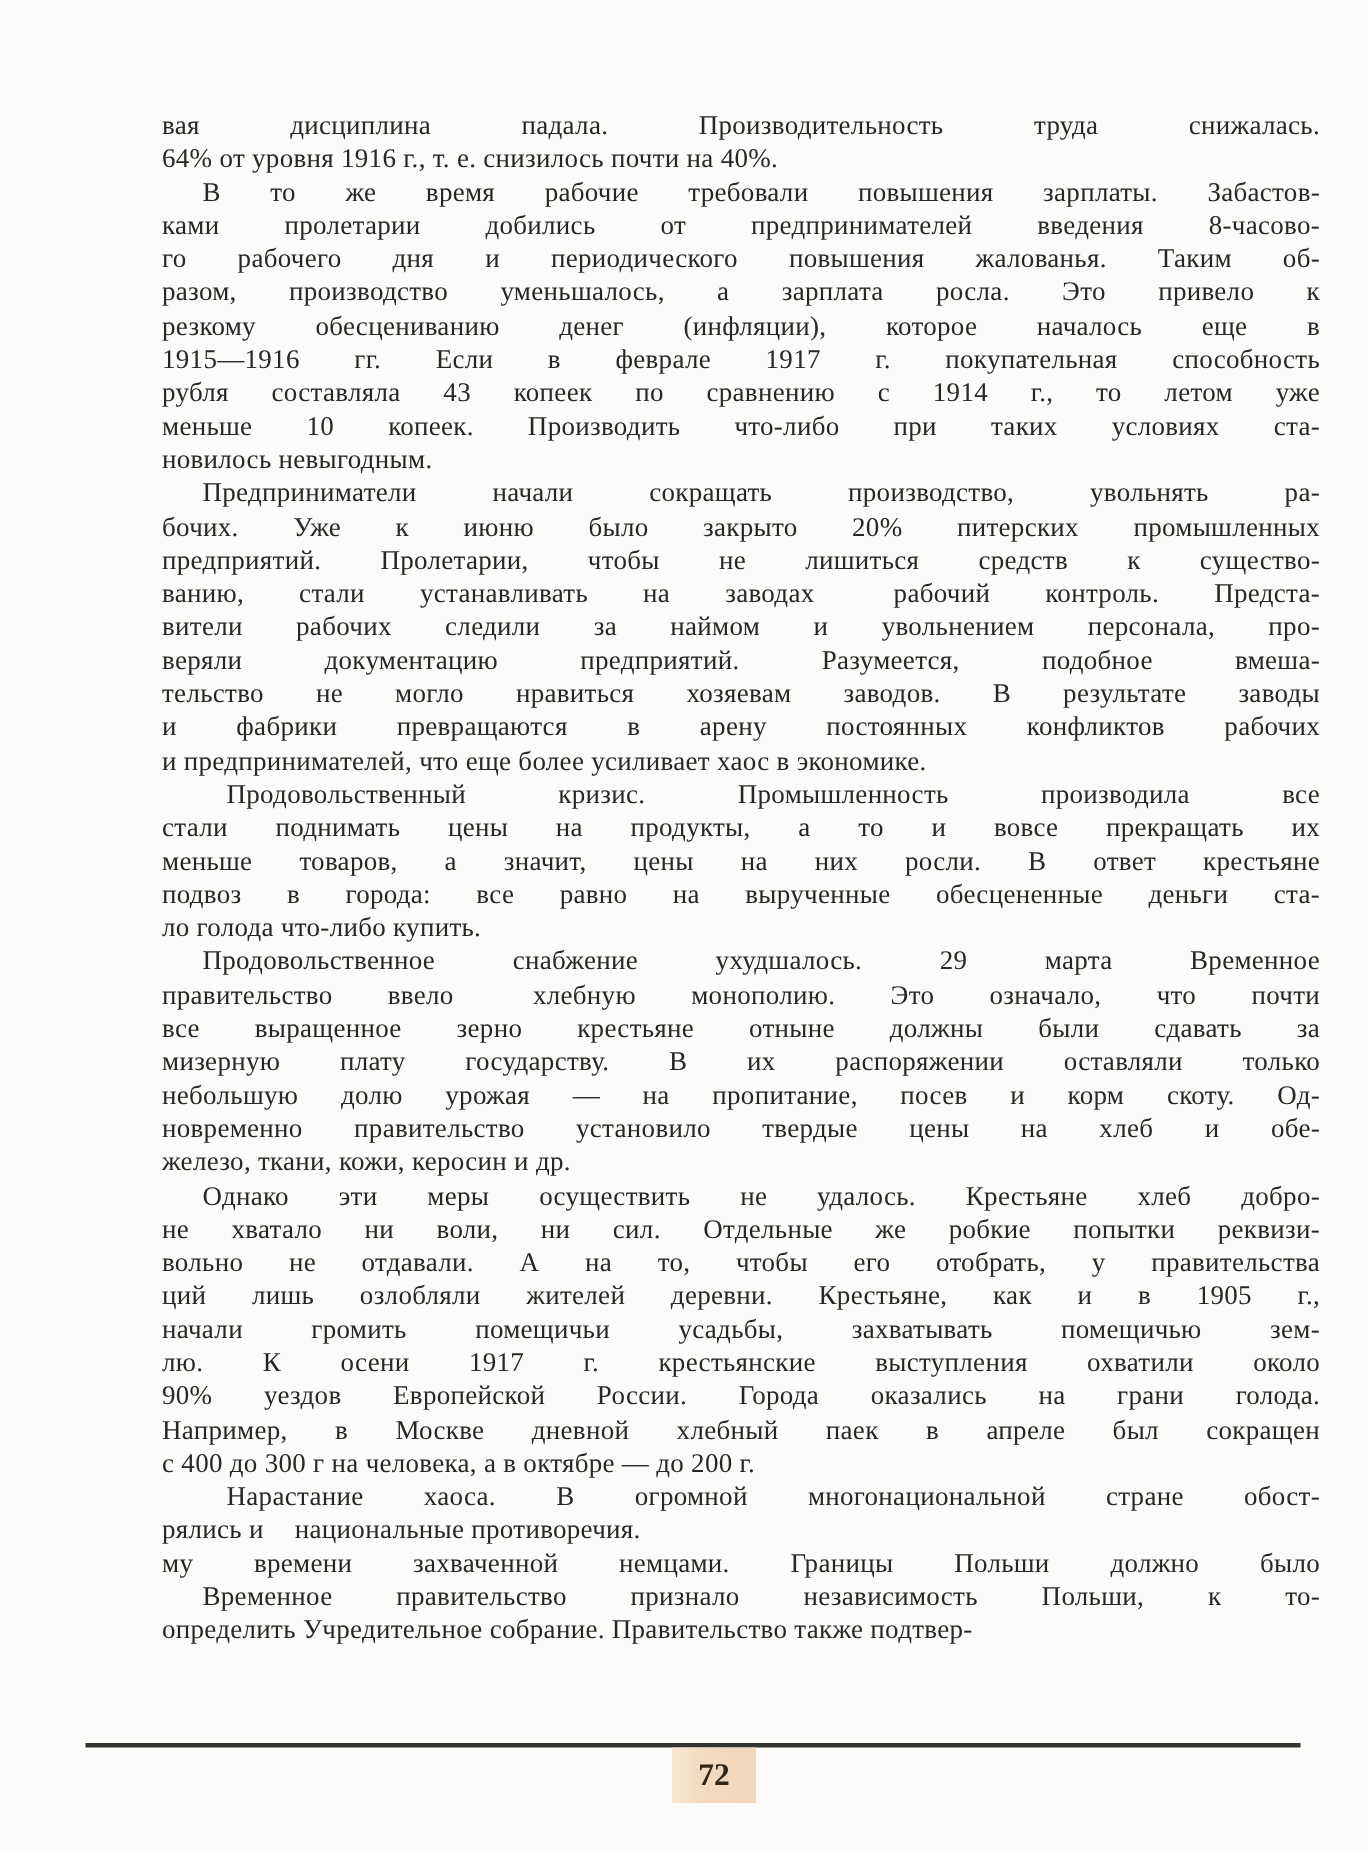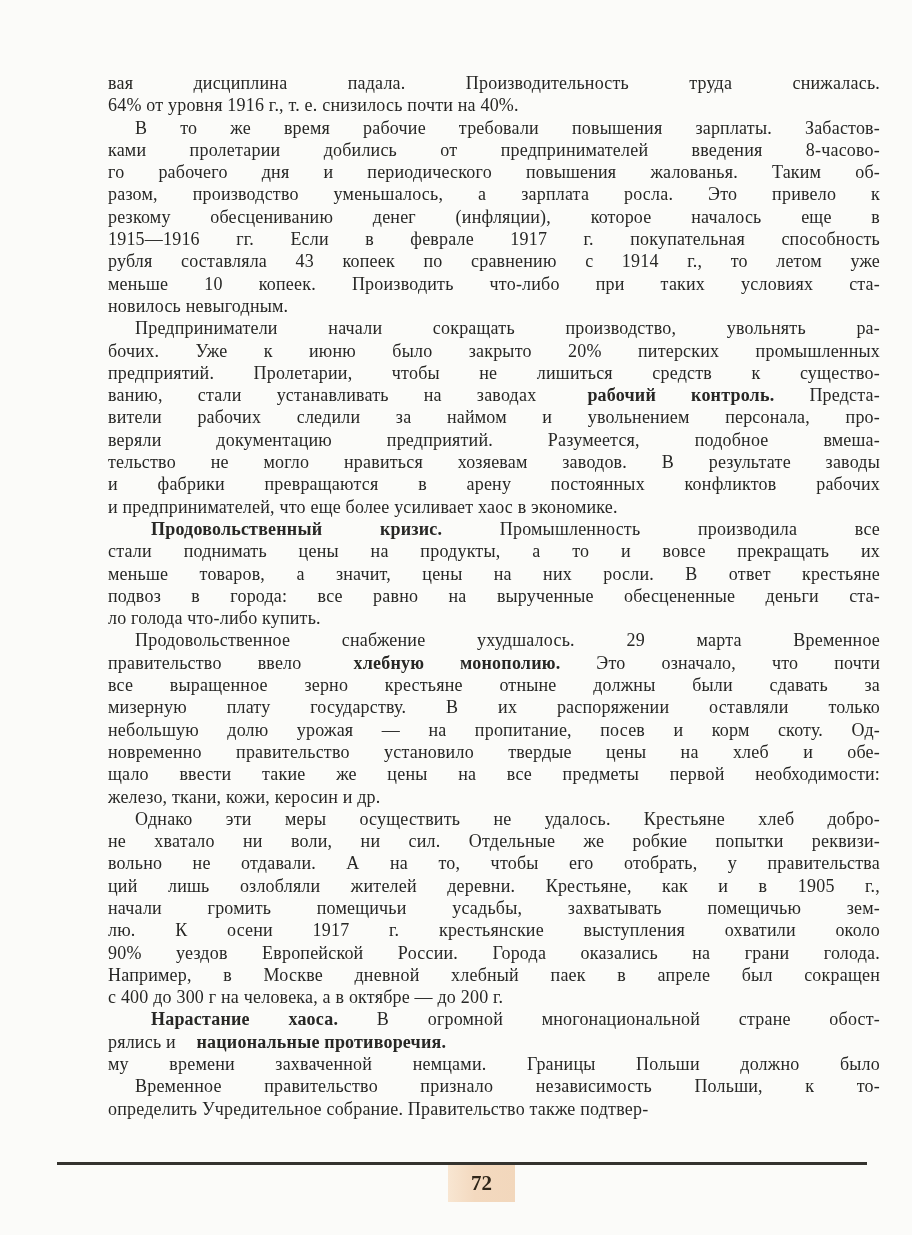--- a/index.html
+++ b/index.html
@@ -26,34 +26,34 @@
     letter-spacing: 0.2px;
     text-align: justify;
     text-align-last: justify;
     -moz-text-align-last: justify;
   }
   .line.last {
     text-align-last: left;
     -moz-text-align-last: left;
   }
   .para.indent .line.first { text-indent: 27px; }
-  .bold { font-weight: bold; padding-left: 16px; }
+  .bold { font-weight: normal; padding-left: 16px; }
   .footer-rule {
     position: absolute;
     left: 57px;
     top: 1162px;
     width: 810px;
     height: 3px;
     background: #34332f;
   }
   .page-badge {
     position: absolute;
     left: 448px;
     top: 1165px;
-    width: 67px;
+    width: 56px;
     height: 37px;
     background: linear-gradient(90deg, #f8e6d2 0%, #f3d9bf 40%, #f2d7bc 100%);
     display: flex;
     align-items: center;
     justify-content: center;
     font-weight: bold;
     font-size: 21px;
     color: #2f261a;
   }
 </style>
@@ -95,21 +95,20 @@
         <div class="line"><span>подвоз в города: все равно на вырученные обесцененные деньги ста-</span></div>
         <div class="line last"><span>ло голода что-либо купить.</span></div>
       </div>
       <div class="para indent">
         <div class="line first"><span>Продовольственное снабжение ухудшалось. 29 марта Временное</span></div>
         <div class="line"><span>правительство ввело </span><span class="bold">хлебную монополию.</span><span> Это означало, что почти</span></div>
         <div class="line"><span>все выращенное зерно крестьяне отныне должны были сдавать за</span></div>
         <div class="line"><span>мизерную плату государству. В их распоряжении оставляли только</span></div>
         <div class="line"><span>небольшую долю урожая — на пропитание, посев и корм скоту. Од-</span></div>
         <div class="line"><span>новременно правительство установило твердые цены на хлеб и обе-</span></div>
-        <div class="line"><span>щало ввести такие же цены на все предметы первой необходимости:</span></div>
         <div class="line last"><span>железо, ткани, кожи, керосин и др.</span></div>
       </div>
       <div class="para indent">
         <div class="line first"><span>Однако эти меры осуществить не удалось. Крестьяне хлеб добро-</span></div>
         <div class="line"><span>не хватало ни воли, ни сил. Отдельные же робкие попытки реквизи-</span></div>
         <div class="line"><span>вольно не отдавали. А на то, чтобы его отобрать, у правительства</span></div>
         <div class="line"><span>ций лишь озлобляли жителей деревни. Крестьяне, как и в 1905 г.,</span></div>
         <div class="line"><span>начали громить помещичьи усадьбы, захватывать помещичью зем-</span></div>
         <div class="line"><span>лю. К осени 1917 г. крестьянские выступления охватили около</span></div>
         <div class="line"><span>90% уездов Европейской России. Города оказались на грани голода.</span></div>

